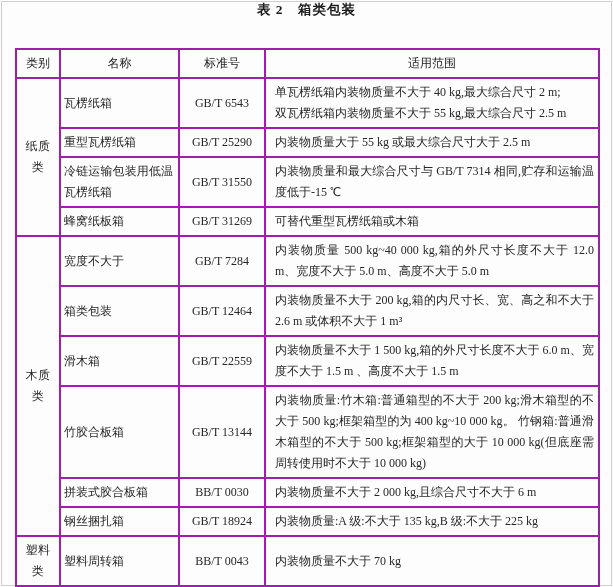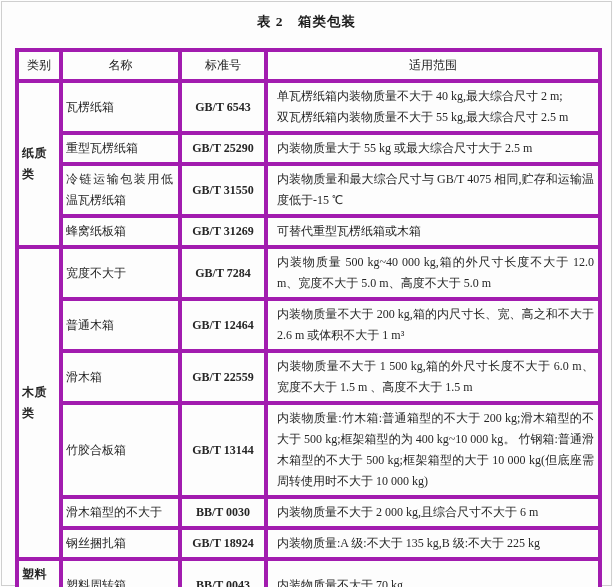--- a/index.html
+++ b/index.html
@@ -11,66 +11,65 @@
     position:relative;
     overflow:hidden;
   }
   .frame{
     position:absolute;inset:1px;
     border:1px solid #cfcfcf;
     pointer-events:none;
   }
   .page-title{
     height:34px;
-    padding-top:13px;
+    padding-top:1px;
     text-align:center;
     font-size:13.5px;
     font-weight:bold;
     letter-spacing:1px;
     color:#1d1d1d;
   }
   table.std{
     position:absolute;
     left:15px;top:48px;
     width:583px;
     border-collapse:collapse;
     table-layout:fixed;
     background:#fdfdfd;
   }
   table.std{border:2px solid #1c1c1c;}
   col.c-cat{width:44px;}
   col.c-name{width:119px;}
   col.c-std{width:86px;}
   col.c-scope{width:334px;}
   th,td{
-    border:4px solid #a21caf;
+    border:2px solid #a21caf;
     font-size:12px;
     line-height:21px;
     padding:3px 3px;
     font-weight:normal;
     vertical-align:middle;
     word-break:break-word;
   }
   thead th{
     height:20px;
     text-align:center;
     color:#222;
   }
   td.cat{
+    text-align:center;
     letter-spacing:0.5px;
-    font-weight:bold;
   }
   td.name{
     text-align:justify;
     padding-right:5px;
   }
   td.standard{
     text-align:center;
     white-space:nowrap;
-    font-weight:bold;
   }
   td.scope{
     text-align:justify;
     padding-left:9px;
     padding-right:4px;
     white-space:pre-line;
     font-family:Liberation Serif, serif;
   }
   tr.group-start td{border-top:2px solid #1c1c1c;}
   .watermark{
@@ -115,50 +114,50 @@
 双瓦楞纸箱内装物质量不大于 55 kg,最大综合尺寸 2.5 m</td>
       </tr>
       <tr>
         <td class="name">重型瓦楞纸箱</td>
         <td class="standard">GB/T 25290</td>
         <td class="scope">内装物质量大于 55 kg 或最大综合尺寸大于 2.5 m</td>
       </tr>
       <tr>
         <td class="name">冷链运输包装用低温瓦楞纸箱</td>
         <td class="standard">GB/T 31550</td>
-        <td class="scope">内装物质量和最大综合尺寸与 GB/T 4075 相同,贮存和运输温度低于-15 ℃</td>
+        <td class="scope">内装物质量和最大综合尺寸与 GB/T 7314 相同,贮存和运输温度低于-15 ℃</td>
       </tr>
       <tr>
         <td class="name">蜂窝纸板箱</td>
         <td class="standard">GB/T 31269</td>
         <td class="scope">可替代重型瓦楞纸箱或木箱</td>
       </tr>
       <tr class="group-start">
         <td class="cat" rowspan="6">木质类</td>
         <td class="name">宽度不大于</td>
         <td class="standard">GB/T 7284</td>
         <td class="scope">内装物质量 500 kg~40 000 kg,箱的外尺寸长度不大于 12.0 m、宽度不大于 5.0 m、高度不大于 5.0 m</td>
       </tr>
       <tr>
-        <td class="name">普通木箱</td>
+        <td class="name">箱类包装</td>
         <td class="standard">GB/T 12464</td>
         <td class="scope">内装物质量不大于 200 kg,箱的内尺寸长、宽、高之和不大于 2.6 m 或体积不大于 1 m³</td>
       </tr>
       <tr>
         <td class="name">滑木箱</td>
         <td class="standard">GB/T 22559</td>
         <td class="scope">内装物质量不大于 1 500 kg,箱的外尺寸长度不大于 6.0 m、宽度不大于 1.5 m 、高度不大于 1.5 m</td>
       </tr>
       <tr>
         <td class="name">竹胶合板箱</td>
         <td class="standard">GB/T 13144</td>
         <td class="scope">内装物质量:竹木箱:普通箱型的不大于 200 kg;滑木箱型的不大于 500 kg;框架箱型的为 400 kg~10 000 kg。 竹钢箱:普通滑木箱型的不大于 500 kg;框架箱型的大于 10 000 kg(但底座需周转使用时不大于 10 000 kg)</td>
       </tr>
       <tr>
-        <td class="name">滑木箱型的不大于</td>
+        <td class="name">拼装式胶合板箱</td>
         <td class="standard">BB/T 0030</td>
         <td class="scope">内装物质量不大于 2 000 kg,且综合尺寸不大于 6 m</td>
       </tr>
       <tr>
         <td class="name">钢丝捆扎箱</td>
         <td class="standard">GB/T 18924</td>
         <td class="scope">内装物质量:A 级:不大于 135 kg,B 级:不大于 225 kg</td>
       </tr>
       <tr class="group-start">
         <td class="cat" rowspan="1">塑料类</td>

